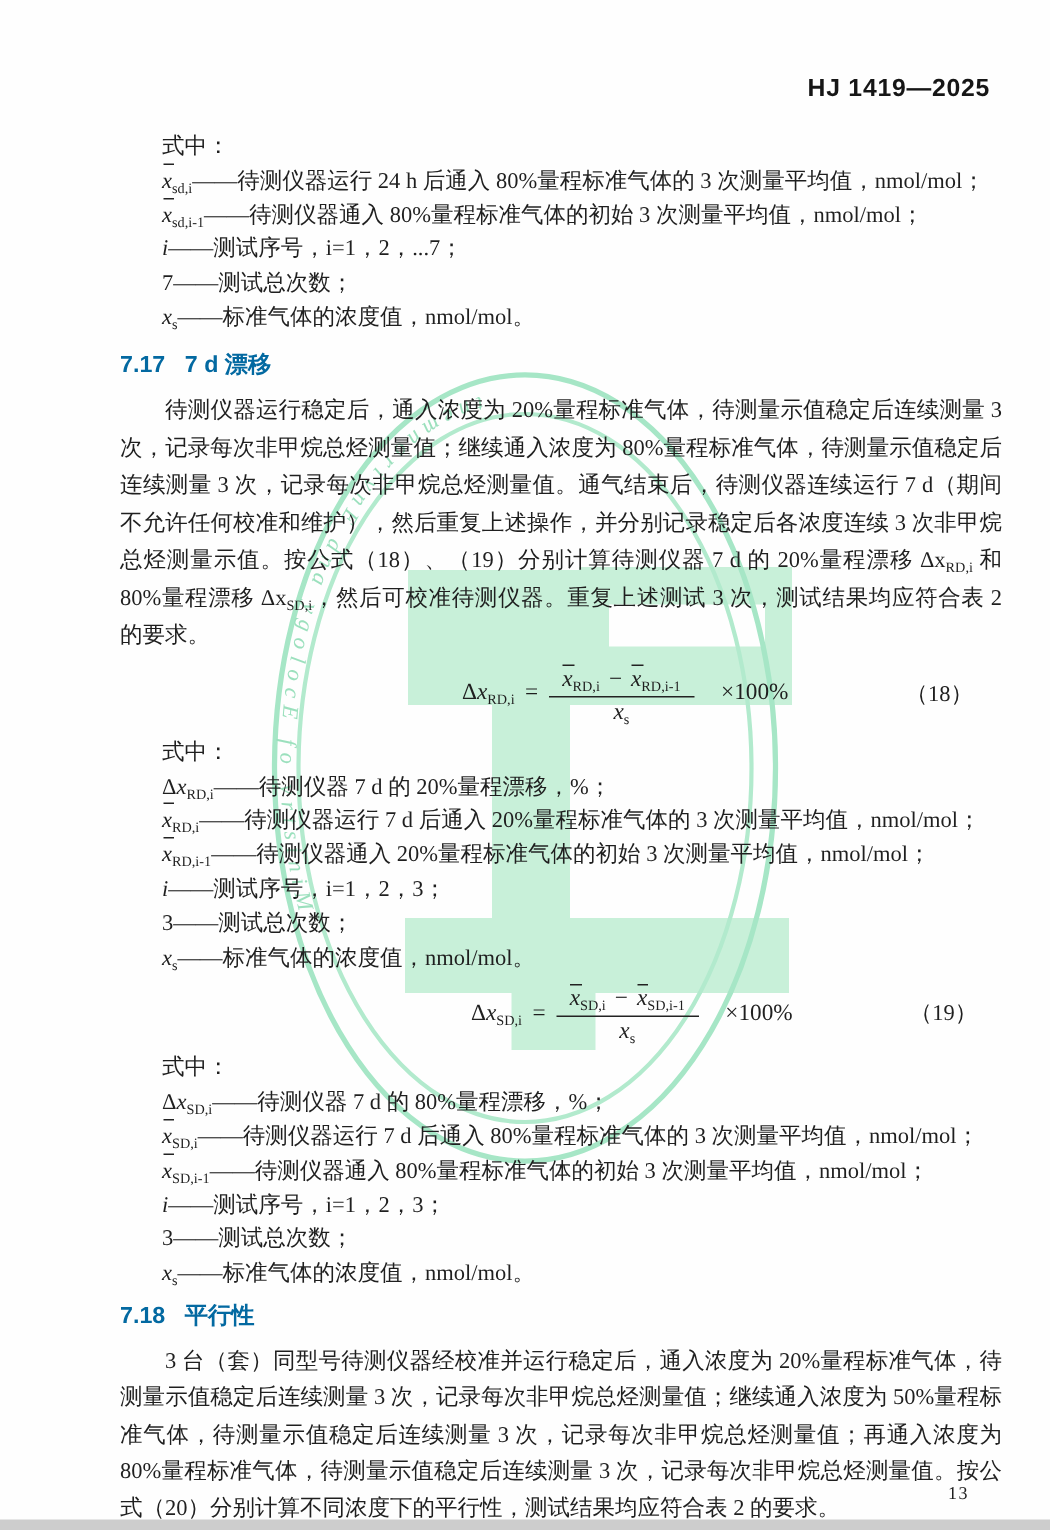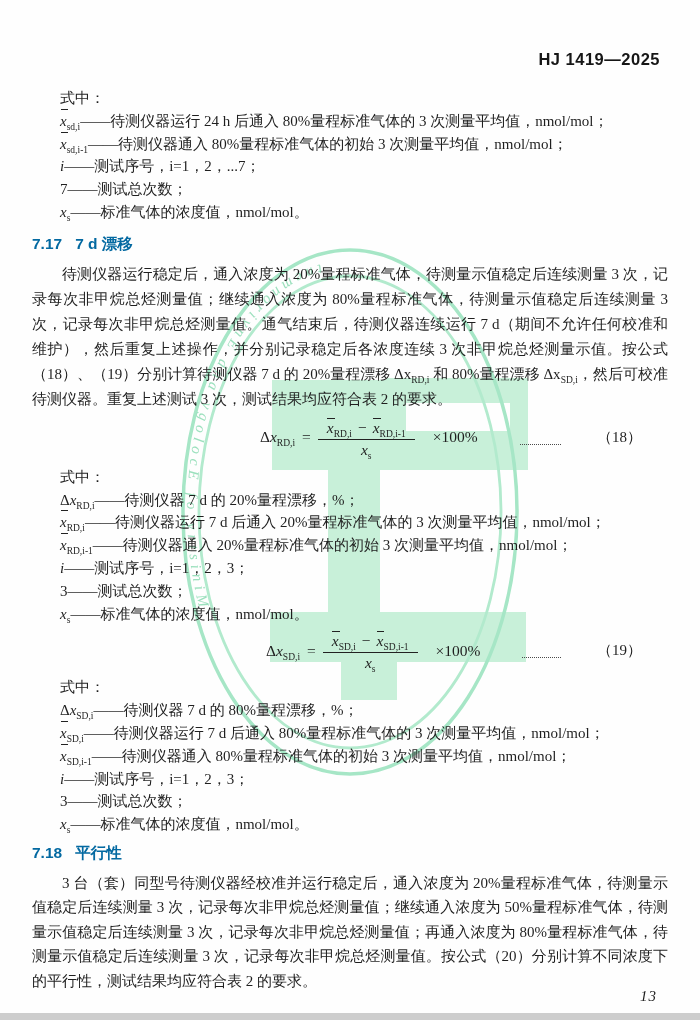--- a/index.html
+++ b/index.html
@@ -3,21 +3,21 @@
 <meta charset="utf-8">
 <style>
   html,body { margin:0; padding:0; background:#888; }
   .page {
     position:relative; width:700px; height:1020px; margin:0 auto;
     background:#fefefe; overflow:hidden;
     font-family:"Liberation Serif","DejaVu Serif",serif;
     color:#1f1f1f; font-size:15px;
   }
   .watermark { position:absolute; left:0; top:0; z-index:0; pointer-events:none; }
-  .content { position:relative; z-index:1; }
+  .content { position:relative; z-index:1;padding-left:48px; }
 
   .doc-header {
     text-align:right; padding:50px 40px 0 0;
     font-family:"Liberation Sans","DejaVu Sans",sans-serif;
     font-weight:bold; font-size:16.5px; letter-spacing:0.5px; color:#161616;
   }
 
   .def-block { margin:18px 40px 0 60px; }
   .def-label { line-height:22.8px; }
   .def-line { line-height:22.8px; white-space:nowrap; }
@@ -63,22 +63,22 @@
   .frac .den { padding-top:2px; line-height:16px; }
   .num .op { margin:0 6px; }
   .f-factor { margin-left:18px; }
   .leader {
     flex:1; height:0; margin:0 4px 0 10px;
     border-bottom:1.9px dotted #4a4a4a; transform:translateY(7px);
   }
   .f-tag { white-space:nowrap; }
 
   .page-number {
-    position:absolute; top:988px; right:43px; z-index:1;
-    font-size:15px; letter-spacing:1px;font-style:italic;
+    position:absolute; top:988px; right:54px; z-index:1;
+    font-size:12px; letter-spacing:1px;
   }
   .page-bottom-edge {
     position:absolute; left:0; right:0; bottom:0; height:7px;
     background:#cdcdcd; z-index:2;
   }
 </style>
 </head>
 <body>
 
 <div class="page">

